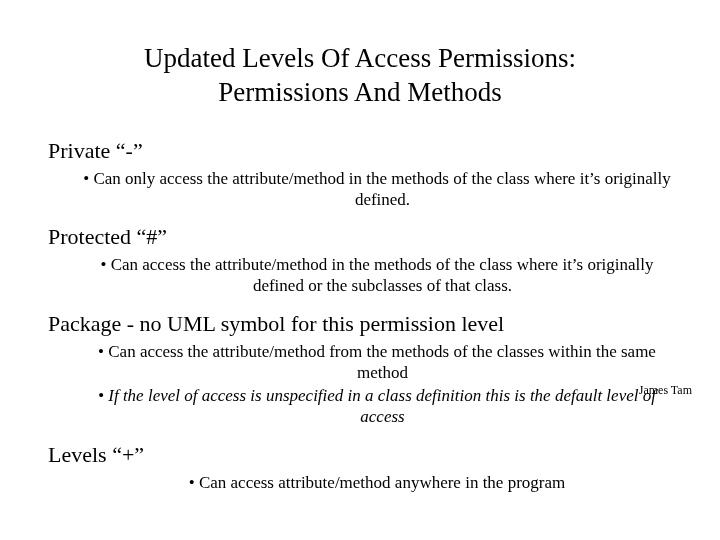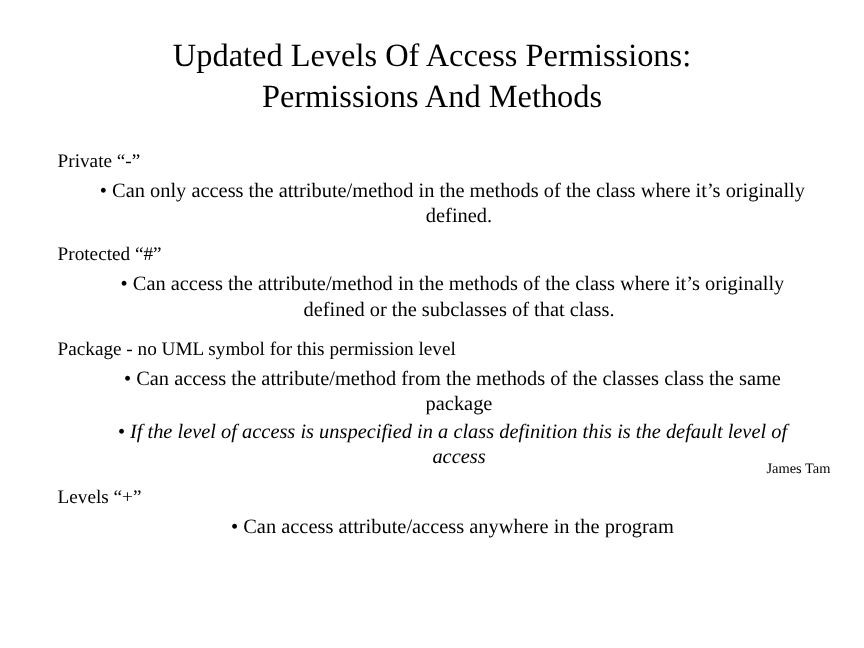--- a/index.html
+++ b/index.html
@@ -9,31 +9,31 @@
     height: 540px;
     background: #fff;
     font-family: "Times New Roman", Times, serif;
     color: #000;
   }
   .slide {
     position: relative;
     width: 720px;
     height: 412px;
     box-sizing: border-box;
-    padding: 20px 48px 0 48px;
+    padding: 32px 48px 0 48px;
   }
   .title {
     text-align: center;
     font-size: 27px;
     line-height: 1.25;
     margin: 10px 0 28px 0;
     font-weight: normal;
   }
   .heading {
-    font-size: 16px;
+    font-size: 22px;
     margin: 6px 0 4px 0;
     font-weight: normal;
   }
   .bullets {
     margin: 2px 0 14px 0;
     padding-left: 34px;
   }
   .bullet {
     font-size: 17px;
     line-height: 1.25;
@@ -75,27 +75,27 @@
   <div>
     <div class="heading">Protected “#”</div>
     <div class="bullets">
       <div class="bullet">Can access the attribute/method in the methods of the class where it’s originally defined or the subclasses of that class.</div>
     </div>
   </div>
 
   <div>
     <div class="heading">Package - no UML symbol for this permission level</div>
     <div class="bullets">
-      <div class="bullet">Can access the attribute/method from the methods of the classes class the same package</div>
+      <div class="bullet">Can access the attribute/method from the methods of the classes within the same method</div>
       <div class="bullet italic">If the level of access is unspecified in a class definition this is the default level of access</div>
     </div>
   </div>
 
   <div>
     <div class="heading">Levels “+”</div>
     <div class="bullets">
-      <div class="bullet">Can access attribute/access anywhere in the program</div>
+      <div class="bullet">Can access attribute/method anywhere in the program</div>
     </div>
   </div>
 
   <div class="footer">James Tam</div>
 
 </div>
 
 </body></html>

